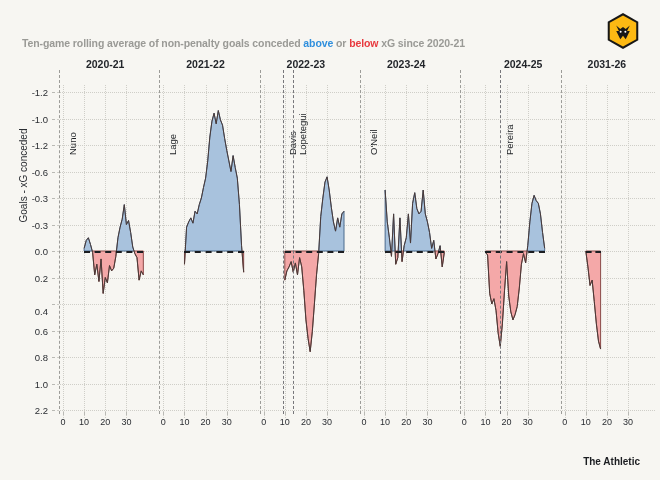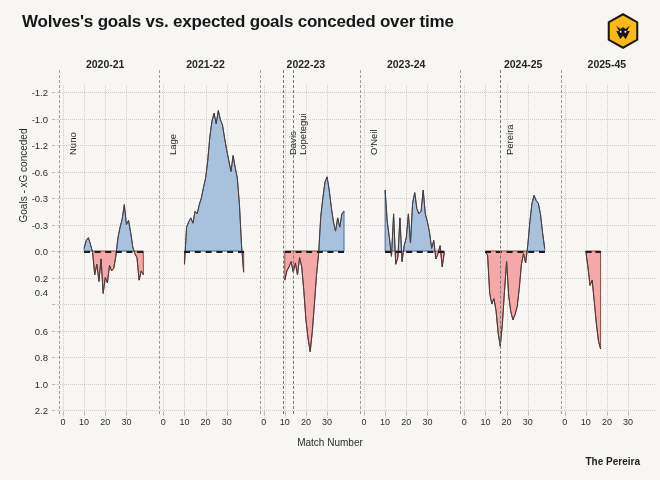--- a/index.html
+++ b/index.html
@@ -78,22 +78,24 @@
     position:absolute;right:20px;top:456px;
     font-size:10px;font-weight:bold;color:#1b1d21;
   }
   svg.series{position:absolute;left:0;top:0;overflow:visible;}
 </style>
 </head>
 <body>
 
 <div id="chart-root">
 
-  <div class="title">Wolves's goals vs. expected goals conceded over time</div>
-
+
+  <div class="subtitle">
+    <span>Ten-game rolling average of non-penalty goals conceded </span><span class="above">above</span><span> or </span><span class="below">below</span><span> xG since 2020-21</span>
+  </div>
 
   <svg class="crest" viewBox="0 0 100 112">
     <polygon points="50,3 95,29 95,83 50,109 5,83 5,29" fill="#171717"></polygon>
     <polygon points="50,10 89,32 89,80 50,102 11,80 11,32" fill="#fdb913"></polygon>
     <path d="M30 40 L38 56 L30 56 L42 80 L50 70 L58 80 L70 56 L62 56 L70 40 L58 50 L50 44 L42 50 Z" fill="#171717"></path>
     <circle cx="43" cy="58" r="3" fill="#ffffff"></circle>
     <circle cx="57" cy="58" r="3" fill="#ffffff"></circle>
   </svg>
 
   <div class="ylabel">Goals - xG conceded</div>
@@ -108,21 +110,21 @@
       <div class="ytick" style="top: 171.5px;">-0.6</div>
       <div class="ytickmark" style="top: 171.5px;"></div>
       <div class="ytick" style="top: 198px;">-0.3</div>
       <div class="ytickmark" style="top: 198px;"></div>
       <div class="ytick" style="top: 224.5px;">-0.3</div>
       <div class="ytickmark" style="top: 224.5px;"></div>
       <div class="ytick" style="top: 251px;">0.0</div>
       <div class="ytickmark" style="top: 251px;"></div>
       <div class="ytick" style="top: 277.5px;">0.2</div>
       <div class="ytickmark" style="top: 277.5px;"></div>
-      <div class="ytick" style="top: 292px;">0.4</div>
+      <div class="ytick" style="top: 311px;">0.4</div>
       <div class="ytickmark" style="top: 304px;"></div>
       <div class="ytick" style="top: 330.5px;">0.6</div>
       <div class="ytickmark" style="top: 330.5px;"></div>
       <div class="ytick" style="top: 357px;">0.8</div>
       <div class="ytickmark" style="top: 357px;"></div>
       <div class="ytick" style="top: 383.5px;">1.0</div>
       <div class="ytickmark" style="top: 383.5px;"></div>
       <div class="ytick" style="top: 410px;">2.2</div>
       <div class="ytickmark" style="top: 410px;"></div>
     </div>
@@ -225,21 +227,21 @@
         <path d="M585.8070175438596,251 L587.921052631579,266.9 L590.0350877192982,285.45000000000005 L592.1491228070175,280.15 L594.2631578947368,301.35 L596.3771929824561,323.875 L598.4912280701753,341.1 L600.6052631578947,349.05" fill="none" stroke="#4a3a38" stroke-width="1" stroke-linejoin="round"></path>
       </svg>
       <div class="baseline" style="left: 585.807px; width: 14.7982px; top: 251px;"></div>
     </div>
   <div id="seasonlabels">
       <div class="season-label" style="left: 57px; width: 96.3333px;">2020-21</div>
       <div class="season-label" style="left: 157.333px; width: 96.3333px;">2021-22</div>
       <div class="season-label" style="left: 257.667px; width: 96.3333px;">2022-23</div>
       <div class="season-label" style="left: 358px; width: 96.3333px;">2023-24</div>
       <div class="season-label" style="left: 475px; width: 96.3333px;">2024-25</div>
-      <div class="season-label" style="left: 558.667px; width: 96.3333px;">2025-45</div>
+      <div class="season-label" style="left: 558.667px; width: 96.3333px;">2031-26</div>
     </div>
   <div id="xticks">
       <div class="xtick" style="left: 63px; top: 417px;">0</div>
       <div class="xtickmark" style="left: 63px; top: 412px;"></div>
       <div class="xtick" style="left: 84.1404px; top: 417px;">10</div>
       <div class="xtickmark" style="left: 84.1404px; top: 412px;"></div>
       <div class="xtick" style="left: 105.281px; top: 417px;">20</div>
       <div class="xtickmark" style="left: 105.281px; top: 412px;"></div>
       <div class="xtick" style="left: 126.421px; top: 417px;">30</div>
       <div class="xtickmark" style="left: 126.421px; top: 412px;"></div>
@@ -278,15 +280,14 @@
       <div class="xtick" style="left: 564.667px; top: 417px;">0</div>
       <div class="xtickmark" style="left: 564.667px; top: 412px;"></div>
       <div class="xtick" style="left: 585.807px; top: 417px;">10</div>
       <div class="xtickmark" style="left: 585.807px; top: 412px;"></div>
       <div class="xtick" style="left: 606.947px; top: 417px;">20</div>
       <div class="xtickmark" style="left: 606.947px; top: 412px;"></div>
       <div class="xtick" style="left: 628.088px; top: 417px;">30</div>
       <div class="xtickmark" style="left: 628.088px; top: 412px;"></div>
     </div>
 
-  <div class="xaxis-title">Match Number</div>
-  <div class="credit">The Pereira</div>
+  <div class="credit">The Athletic</div>
 </div>
 
 </body></html>

